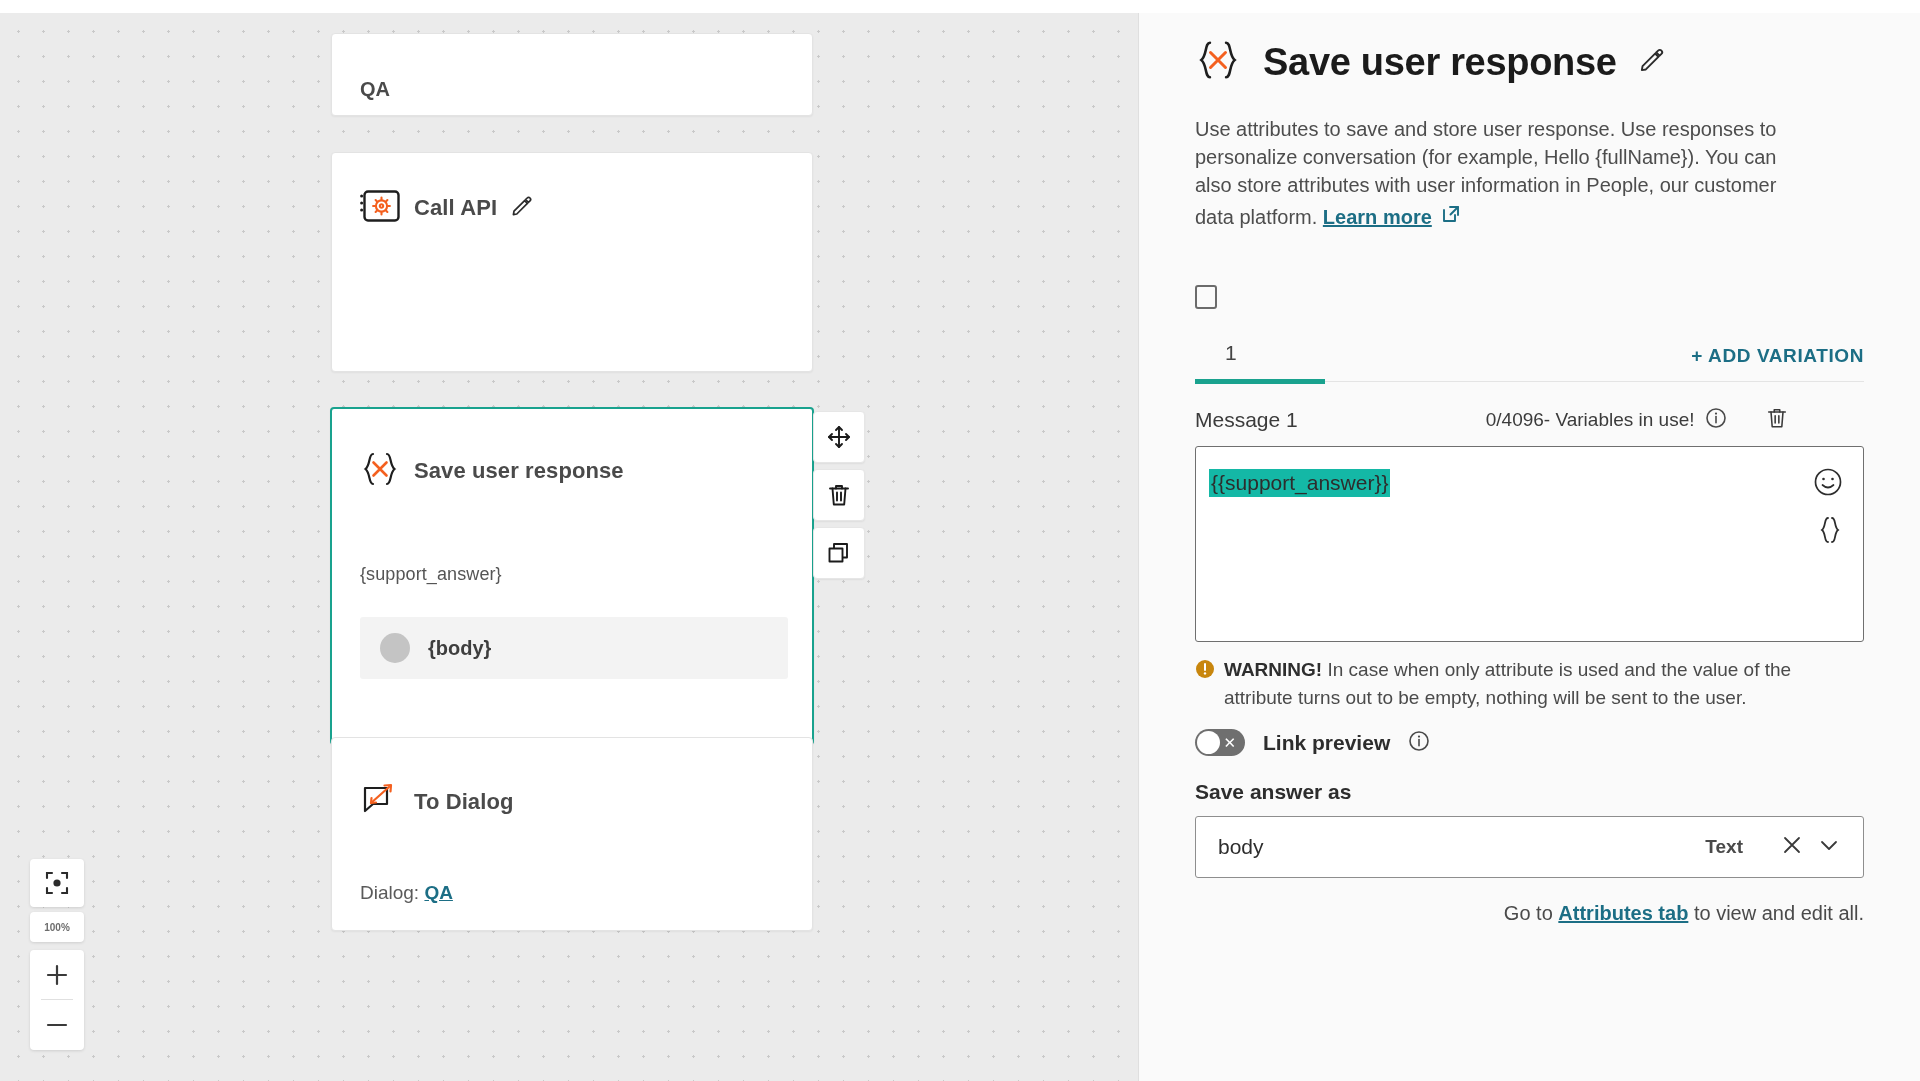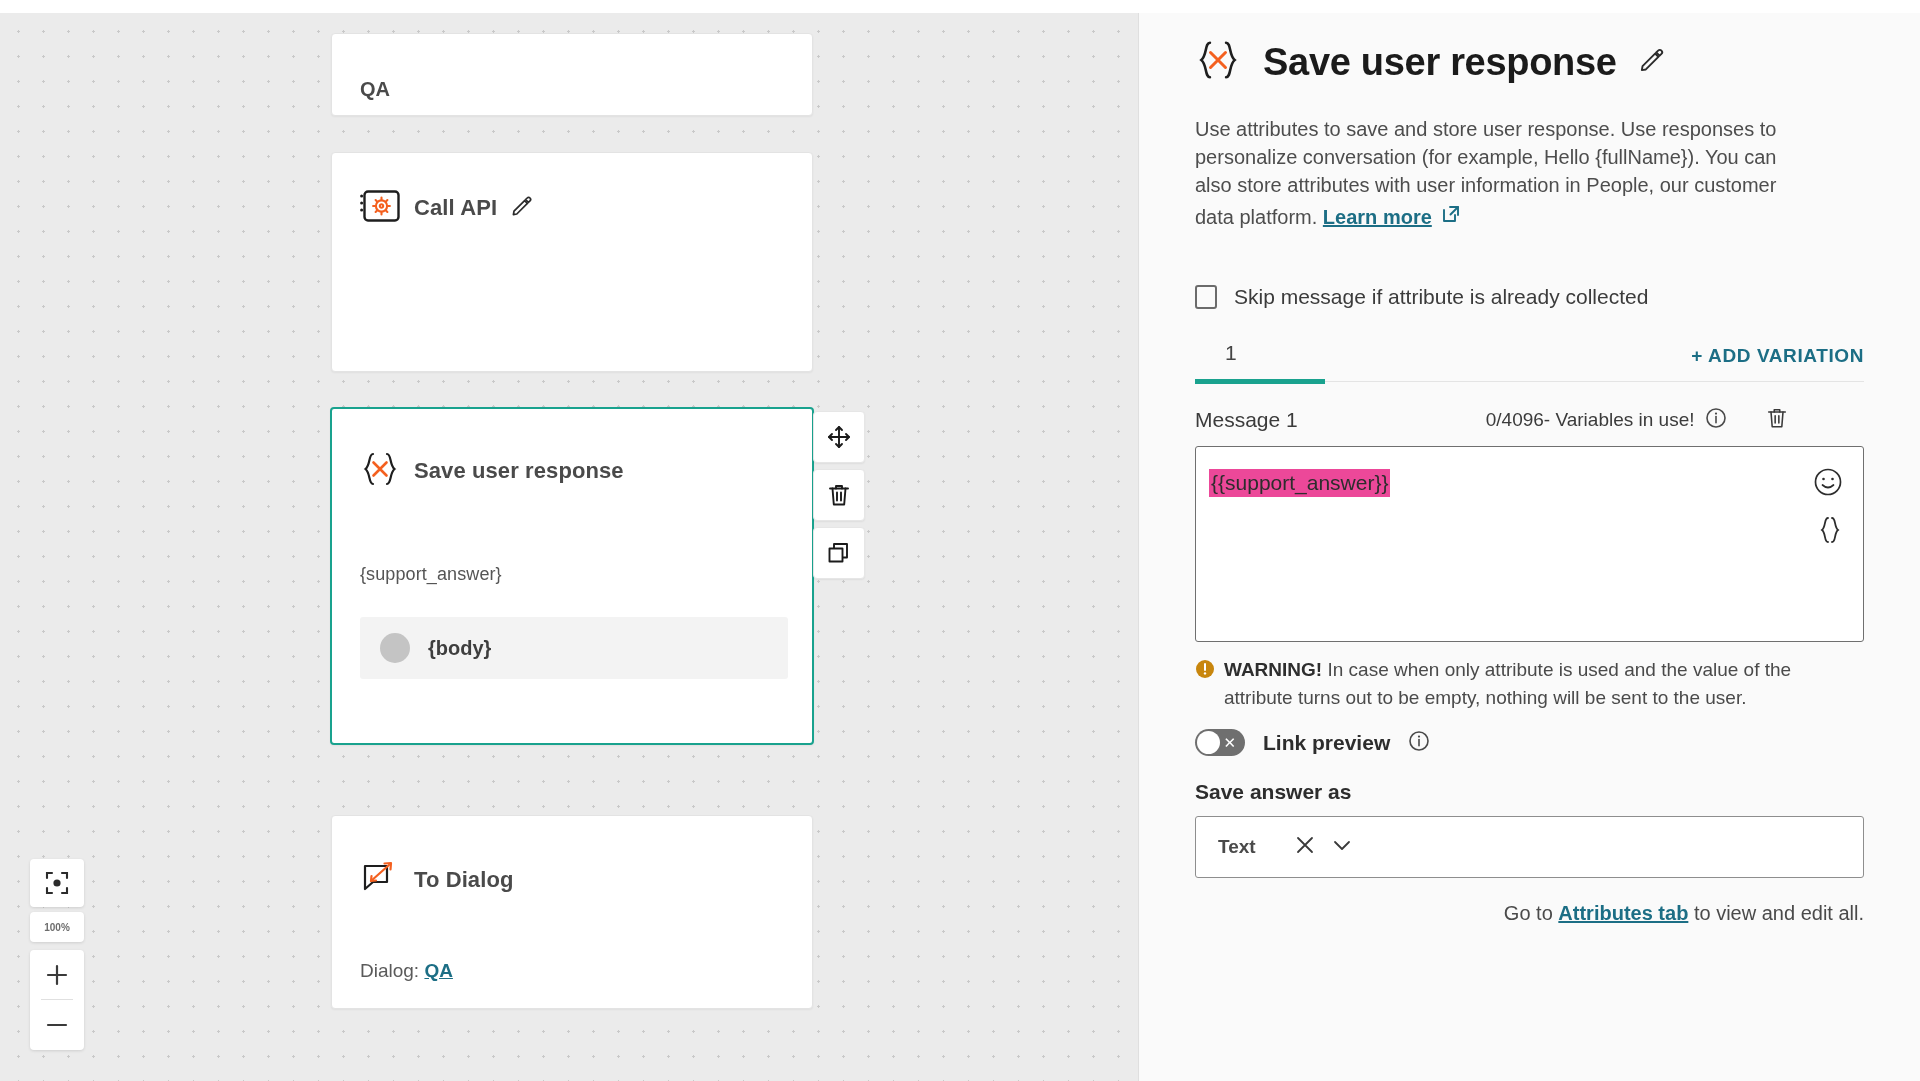--- a/index.html
+++ b/index.html
@@ -62,21 +62,21 @@
   .chip-row {
     position: absolute; left: 28px; top: 208px;
     width: 428px; height: 62px;
     background: #f3f3f3; border-radius: 3px;
     display: flex; align-items: center; gap: 18px; padding-left: 20px;
   }
   .chip-avatar { width: 30px; height: 30px; border-radius: 50%; background: #c4c4c4; }
   .chip-label { font-size: 20px; font-weight: bold; color: #3e3e3e; }
 
   
-  #card-todialog { left: 331px; top: 802px; width: 482px; height: 194px; }
+  #card-todialog { left: 331px; top: 724px; width: 482px; height: 194px; }
   #card-todialog .card-title-row { position: absolute; left: 28px; top: 44px; }
   #card-todialog .dlg {
     position: absolute; left: 28px; top: 144px;
     font-size: 19px; color: #5a5a5a;
   }
   #card-todialog .dlg a {
     color: #1c6e85; font-weight: bold; text-decoration: underline;
   }
 
   
@@ -165,21 +165,21 @@
   #msg-counter { font-size: 19px; color: #3b3b3b; }
   #msg-trash { margin-left: 38px; cursor: pointer; }
 
   #textarea-wrap {
     position: relative; margin-top: 12px;
     border: 1px solid #6f6f6f; border-radius: 3px;
     background: #fff; height: 196px;
   }
   #textarea-val {
     position: absolute; left: 13px; top: 22px;
-    font-size: 21px; color: #2d2d2d; background: #ec4899;
+    font-size: 21px; color: #2d2d2d; background: #14b8a6;
     padding: 2px 2px;
   }
   .ta-icon { position: absolute; right: 20px; cursor: pointer; }
   #ta-emoji { top: 20px; }
   #ta-braces { top: 68px; font-size: 27px; color: #2d2d2d; font-family: "Liberation Sans", sans-serif; }
 
   #warn {
     display: flex; gap: 9px; margin-top: 14px;
     font-size: 19px; color: #4a4a4a; line-height: 1.45; max-width: 600px;
   }
@@ -366,21 +366,20 @@
             <path d="M3 6 V17 H14 V11" fill="none" stroke="#1c6e85" stroke-width="1.9" stroke-linecap="round" stroke-linejoin="round"></path>
             <path d="M9 3 H17 V11" fill="none" stroke="#1c6e85" stroke-width="1.9" stroke-linecap="round" stroke-linejoin="round"></path>
             <path d="M17 3 L9.5 10.5" stroke="#1c6e85" stroke-width="1.9" stroke-linecap="round"></path>
           </svg>
         </span>
       </span>
     </div>
 
     <div id="skip-row">
       <span id="skip-box"></span>
-      <span id="skip-label">Skip message if attribute is already collected</span>
     </div>
 
     <div id="tabs-row">
       <div id="tab-1">1</div>
       <div id="add-variation">+ ADD VARIATION</div>
     </div>
 
     <div id="msg-head">
       <span id="msg-label">Message 1</span>
       <span id="msg-counter-wrap">
@@ -446,20 +445,21 @@
         <svg width="22" height="22" viewBox="0 0 22 22">
           <circle cx="11" cy="11" r="9" fill="none" stroke="#4a4a4a" stroke-width="1.6"></circle>
           <circle cx="11" cy="6.6" r="1.1" fill="#4a4a4a"></circle>
           <path d="M11 9.5 V15.8" stroke="#4a4a4a" stroke-width="1.6" stroke-linecap="round"></path>
         </svg>
       </span>
     </div>
 
     <div id="save-as-label">Save answer as</div>
     <div id="save-as-field">
+      <span id="save-as-value">body</span>
       <span id="save-as-type">Text</span>
       <span class="fld-icon">
         <svg width="22" height="22" viewBox="0 0 22 22">
           <path d="M4 4 L18 18 M18 4 L4 18" stroke="#3a3a3a" stroke-width="1.8" stroke-linecap="round"></path>
         </svg>
       </span>
       <span class="fld-icon">
         <svg width="24" height="24" viewBox="0 0 24 24">
           <path d="M5 9 L12 16 L19 9" fill="none" stroke="#3a3a3a" stroke-width="1.8" stroke-linecap="round" stroke-linejoin="round"></path>
         </svg>

